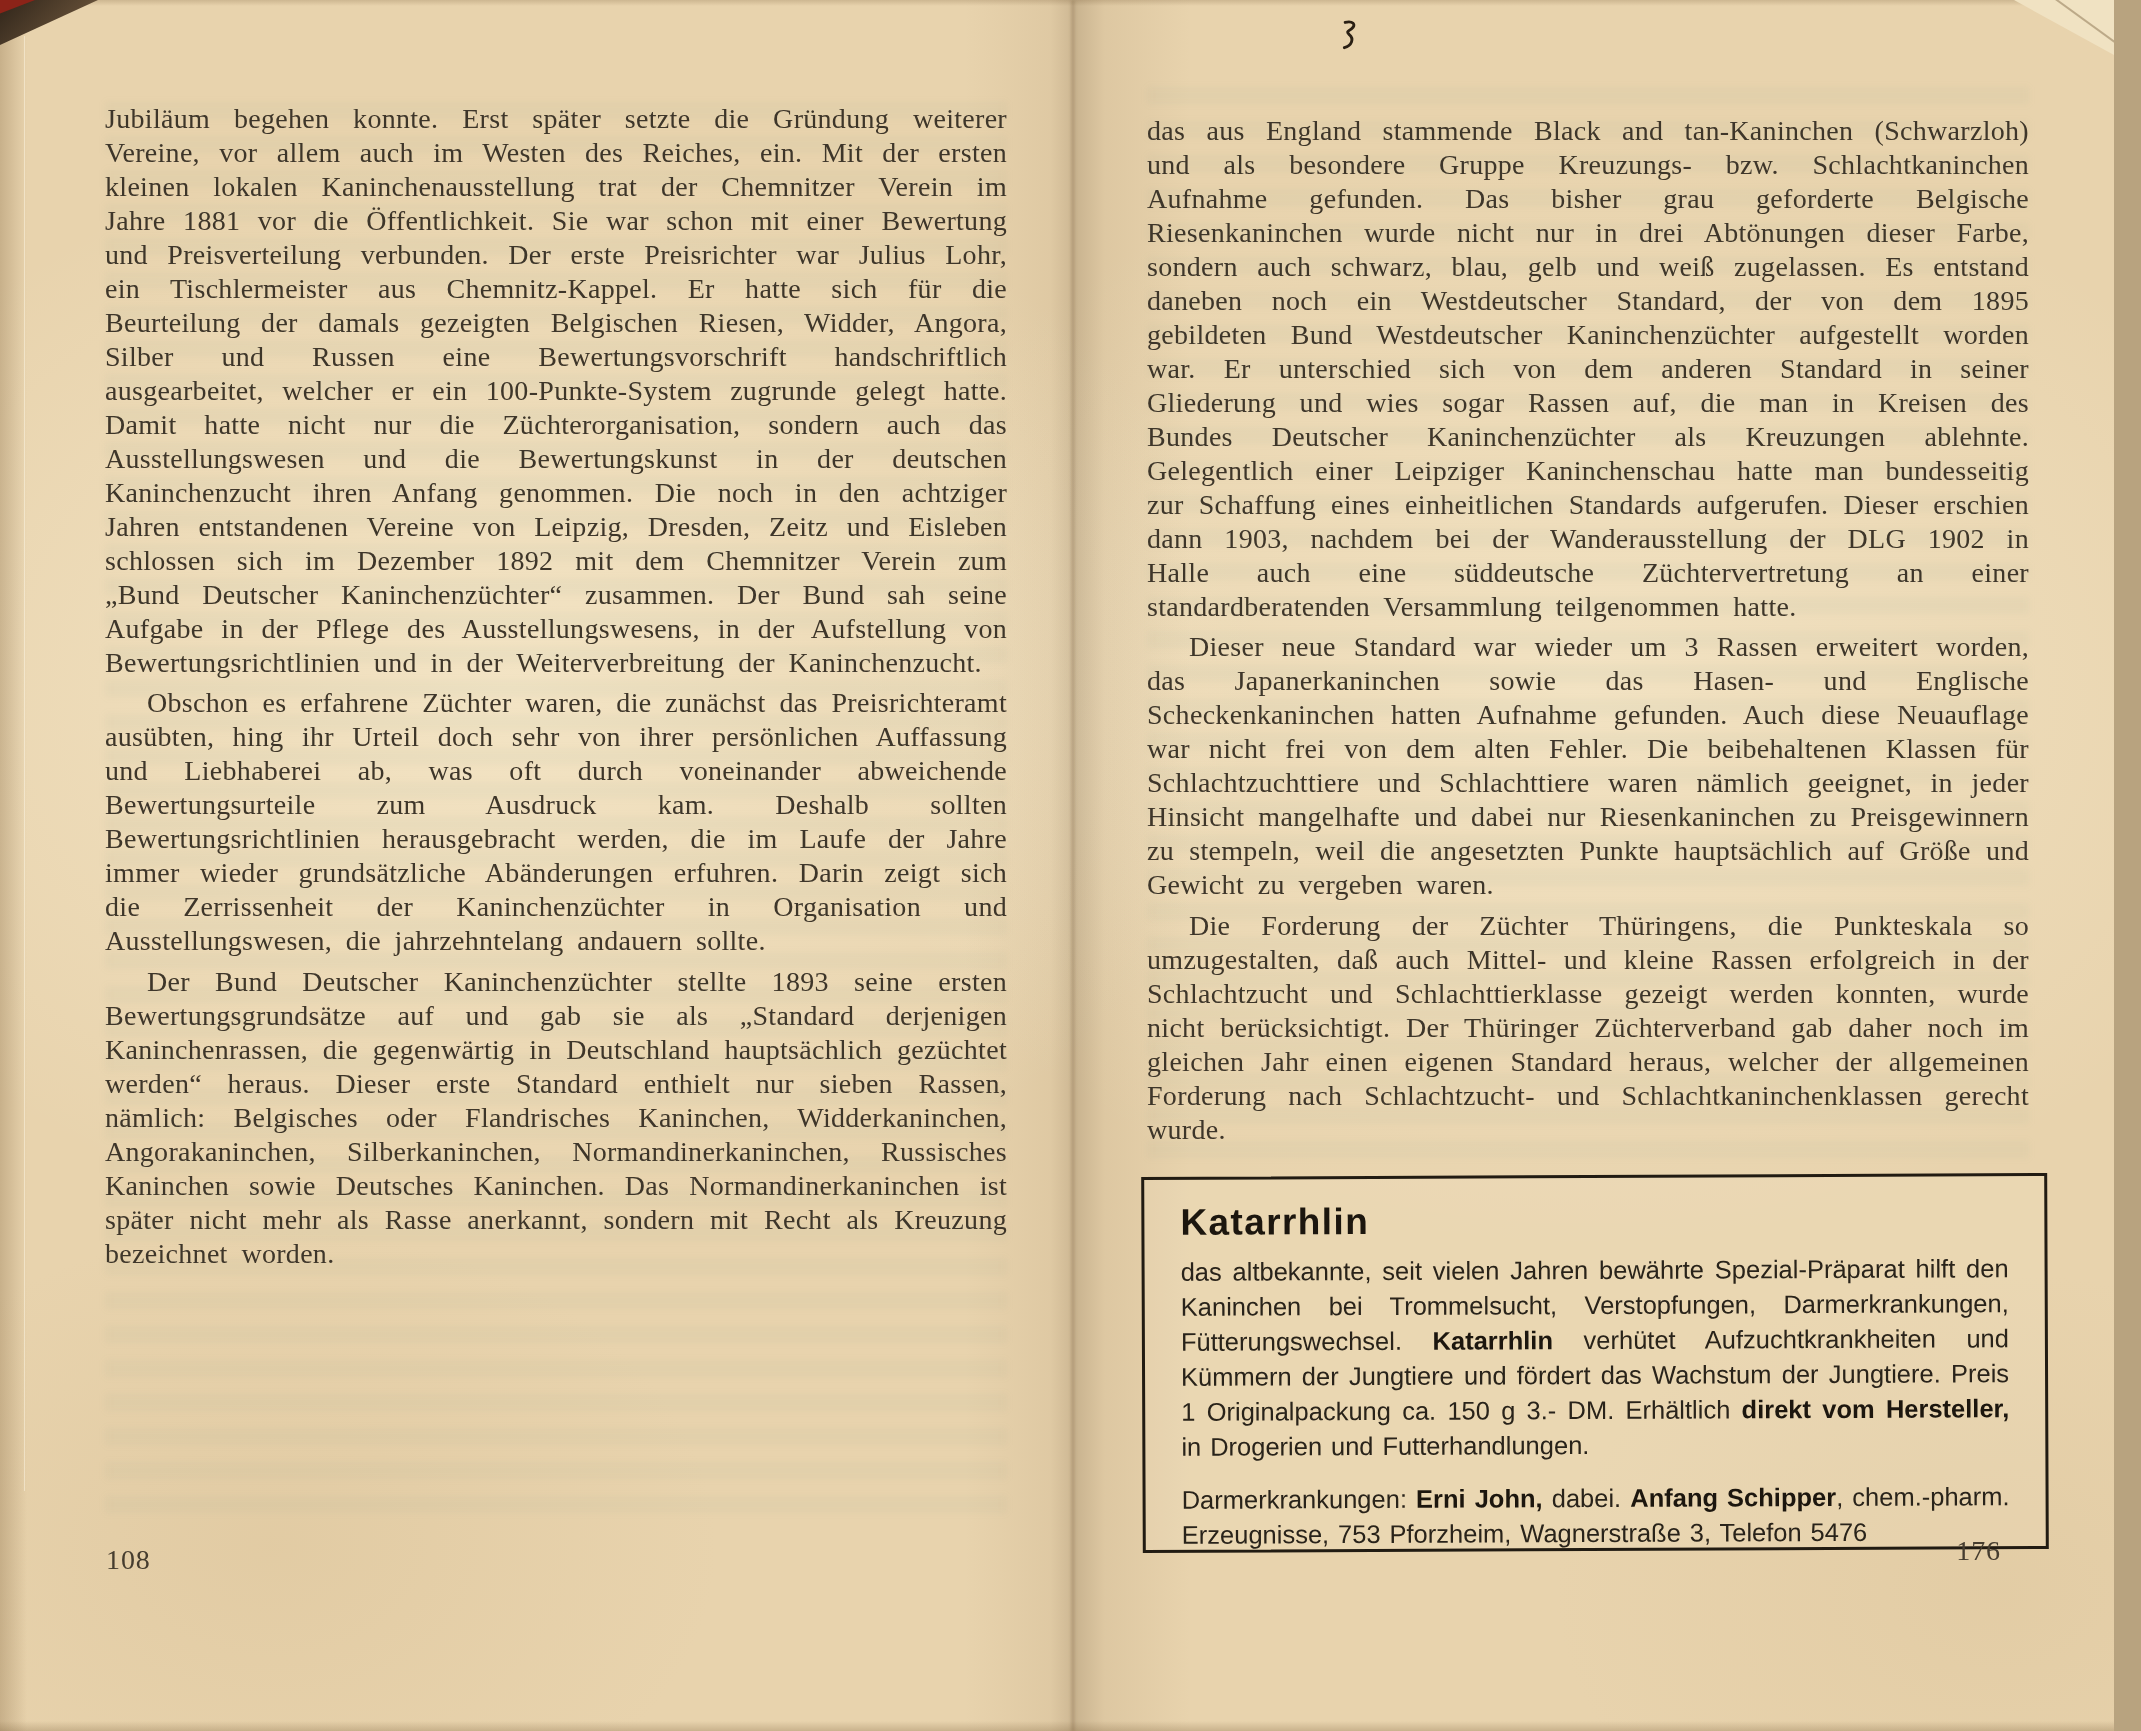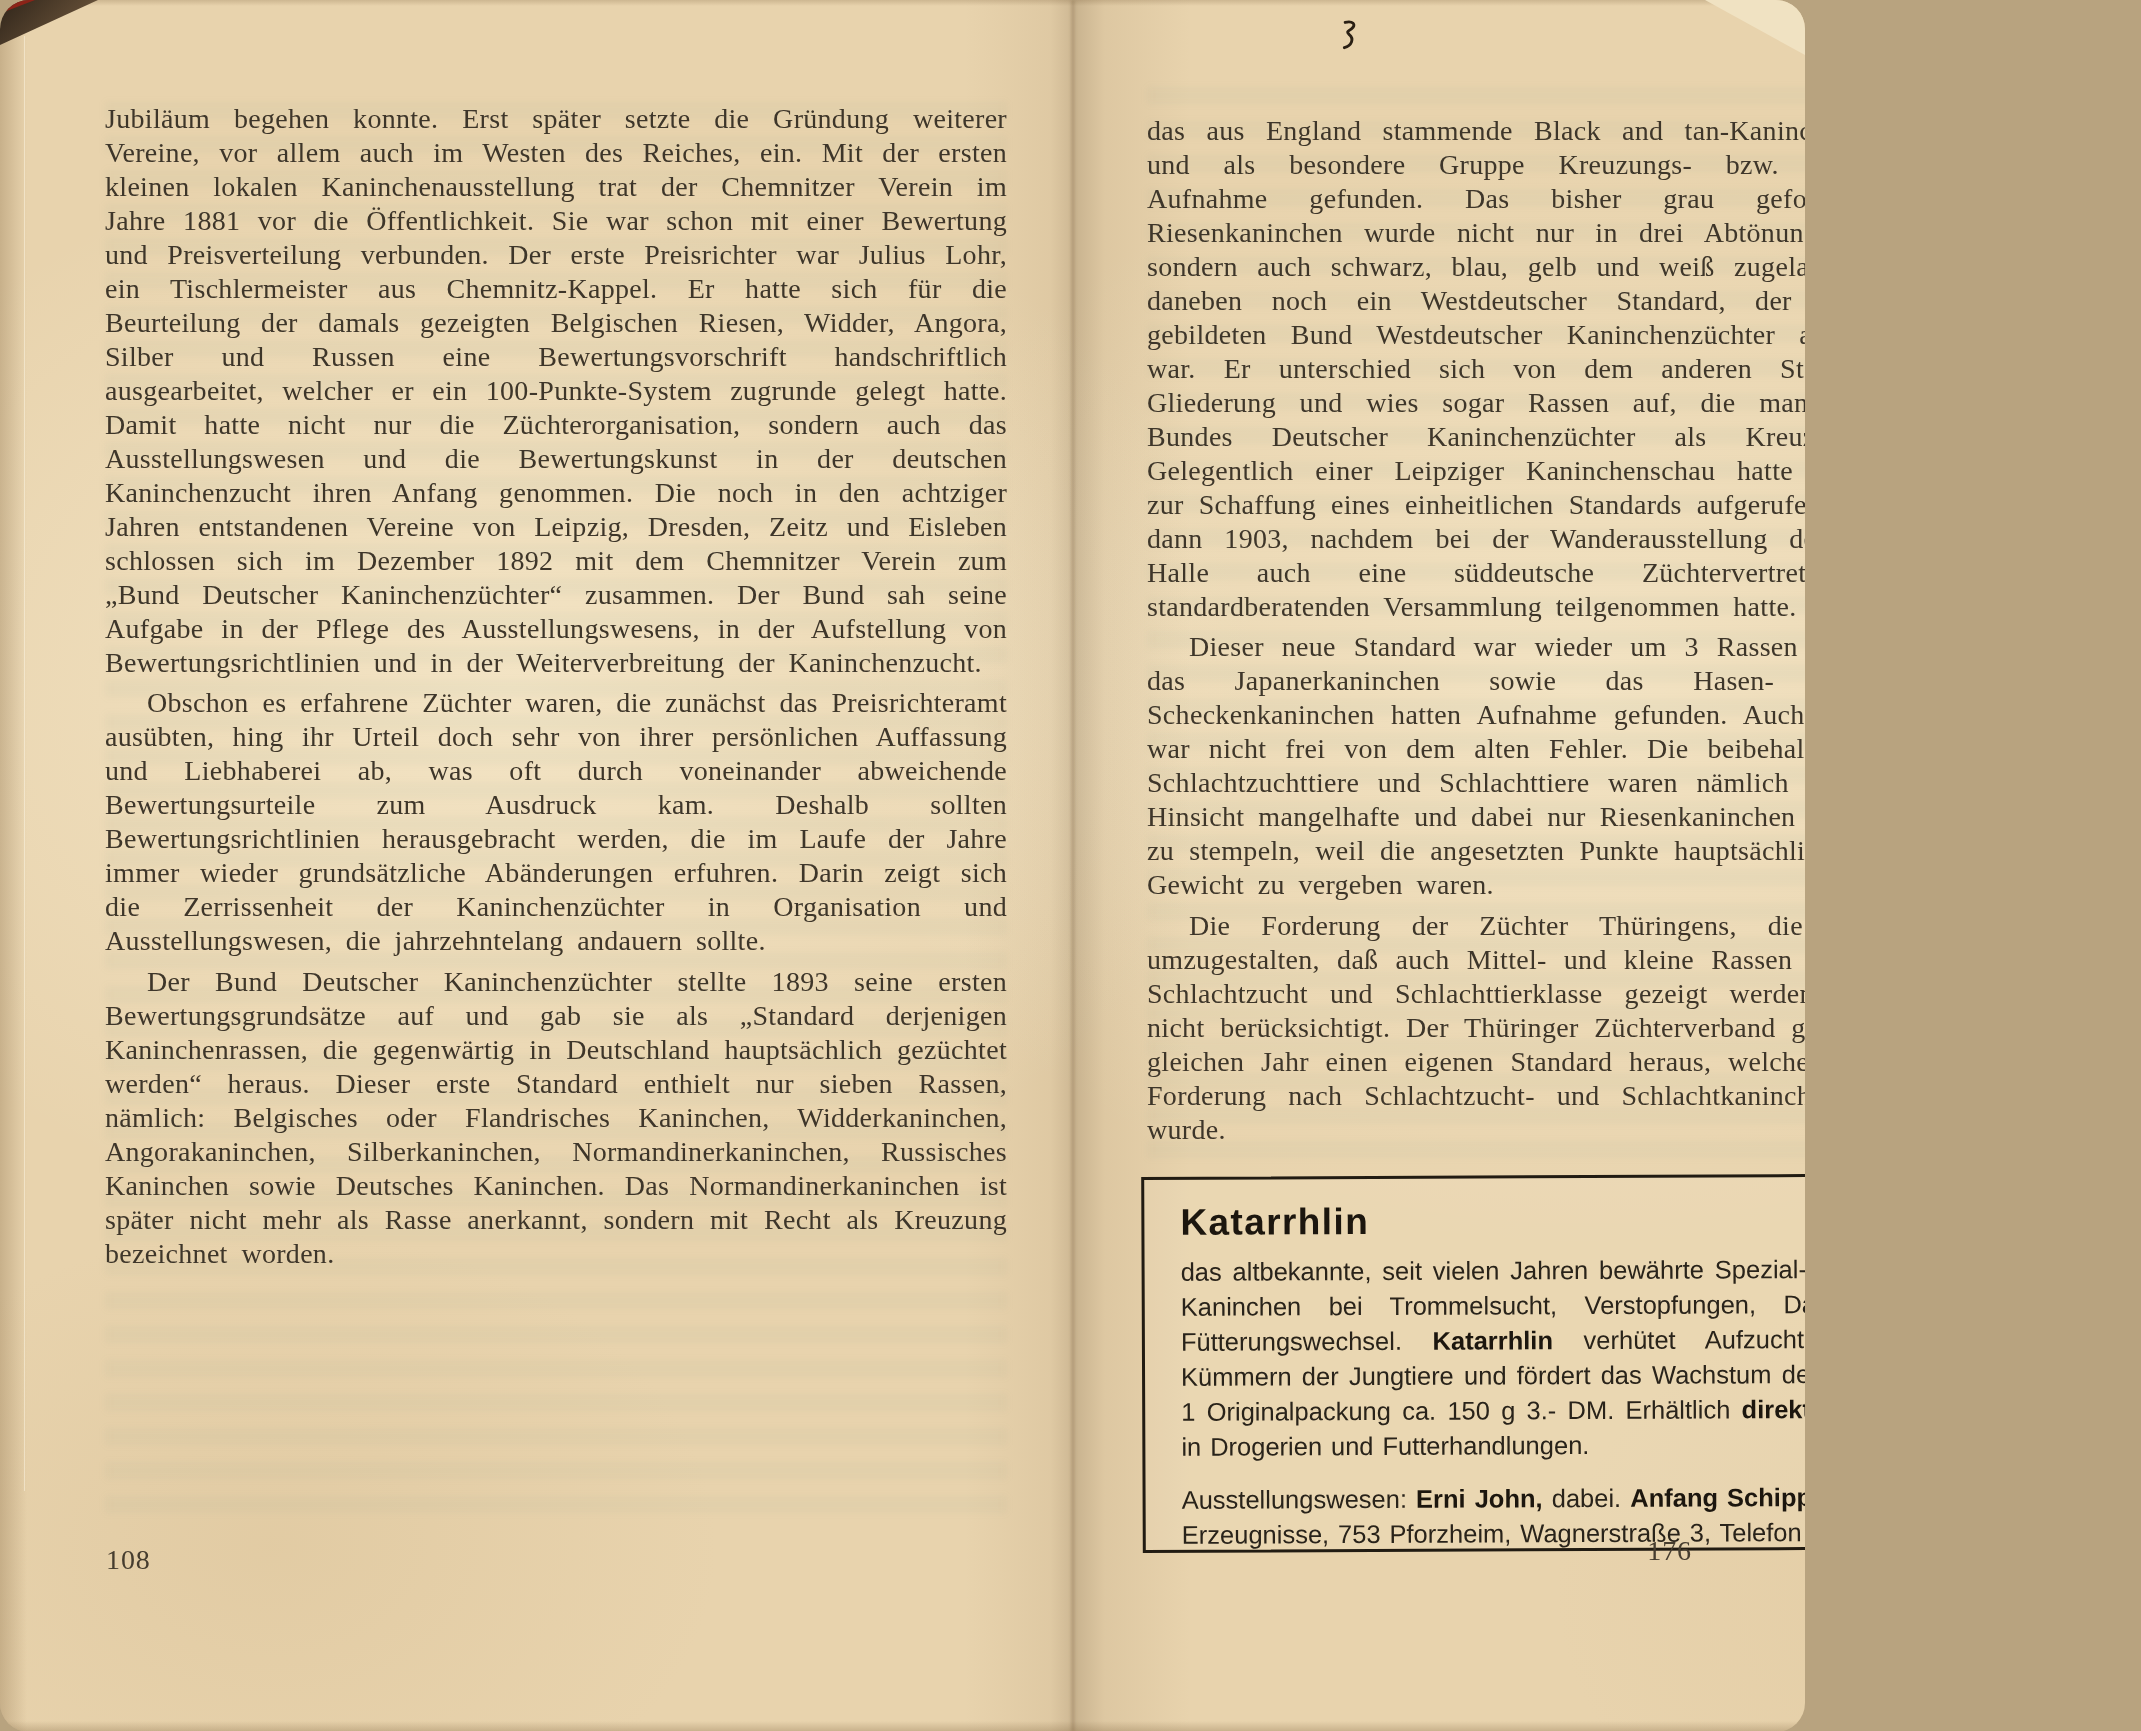--- a/index.html
+++ b/index.html
@@ -1,25 +1,24 @@
 <!DOCTYPE html>
 <html lang="de" style="font-size:14.5px"><head>
 <meta charset="utf-8">
 <style>
   html,body { margin:0; padding:0; background:#b8a37f; }
   .stage {
-    position:relative; width:1805px; height:1732px; overflow:hidden;
+    position:relative; width:2114px; height:1732px; overflow:hidden;
     background:
       radial-gradient(ellipse 1046px 773px at 509px 691px,  rgba(252,242,216,0.55), rgba(252,242,216,0) 72%),
       radial-gradient(ellipse 1046px 773px at 1582px 691px, rgba(252,242,216,0.50), rgba(252,242,216,0) 72%),
       radial-gradient(ellipse 636px 455px at 273px 1546px,  rgba(214,189,146,0.35), rgba(214,189,146,0) 70%),
       radial-gradient(ellipse 636px 455px at 2000px 1591px, rgba(214,189,146,0.30), rgba(214,189,146,0) 70%),
       #e8d3ad;
     font-family:"Liberation Serif", serif;
-    border-radius:29px;
   }
   
   .col { position:absolute; color:#3e362a; }
   .col p {
     margin:0;
     font-size:28px; line-height:34px;
     text-align:justify;
     word-spacing:6.4px; letter-spacing:0.3px;
   }
   .col p + p { margin-top:6.4px; text-indent:42px; }
@@ -137,21 +136,21 @@
   <div>
     <div class="col col-right">
       <p>das aus England stammende Black and tan-Kaninchen (Schwarzloh) und als besondere Gruppe Kreuzungs- bzw. Schlachtkaninchen Aufnahme gefunden. Das bisher grau geforderte Belgische Riesenkaninchen wurde nicht nur in drei Abtönungen dieser Farbe, sondern auch schwarz, blau, gelb und weiß zugelassen. Es entstand daneben noch ein Westdeutscher Standard, der von dem 1895 gebildeten Bund Westdeutscher Kaninchenzüchter aufgestellt worden war. Er unterschied sich von dem anderen Standard in seiner Gliederung und wies sogar Rassen auf, die man in Kreisen des Bundes Deutscher Kaninchenzüchter als Kreuzungen ablehnte. Gelegentlich einer Leipziger Kaninchenschau hatte man bundesseitig zur Schaffung eines einheitlichen Standards aufgerufen. Dieser erschien dann 1903, nachdem bei der Wanderausstellung der DLG 1902 in Halle auch eine süddeutsche Züchtervertretung an einer standardberatenden Versammlung teilgenommen hatte.</p>
       <p>Dieser neue Standard war wieder um 3 Rassen erweitert worden, das Japanerkaninchen sowie das Hasen- und Englische Scheckenkaninchen hatten Aufnahme gefunden. Auch diese Neuauflage war nicht frei von dem alten Fehler. Die beibehaltenen Klassen für Schlachtzuchttiere und Schlachttiere waren nämlich geeignet, in jeder Hinsicht mangelhafte und dabei nur Riesenkaninchen zu Preisgewinnern zu stempeln, weil die angesetzten Punkte hauptsächlich auf Größe und Gewicht zu vergeben waren.</p>
       <p>Die Forderung der Züchter Thüringens, die Punkteskala so umzugestalten, daß auch Mittel- und kleine Rassen erfolgreich in der Schlachtzucht und Schlachttierklasse gezeigt werden konnten, wurde nicht berücksichtigt. Der Thüringer Züchterverband gab daher noch im gleichen Jahr einen eigenen Standard heraus, welcher der allgemeinen Forderung nach Schlachtzucht- und Schlachtkaninchenklassen gerecht wurde.</p>
     </div>
 
     <div class="ad-box">
       <p class="ad-heading">Katarrhlin</p>
       <p class="ad-body"><span>das altbekannte, seit vielen Jahren bewährte Spezial-Präparat hilft den Kaninchen bei Trommelsucht, Verstopfungen, Darmerkrankungen, Fütterungswechsel. </span><span class="b">Katarrhlin</span><span> verhütet Aufzuchtkrankheiten und Kümmern der Jungtiere und fördert das Wachstum der Jungtiere. Preis 1 Originalpackung ca. 150 g 3.- DM. Erhältlich </span><span class="b">direkt vom Hersteller,</span><span> in Drogerien und Futterhandlungen.</span></p>
-      <p class="ad-maker"><span>Ausstellungswesen: </span><span class="b">Erni John,</span><span> dabei. </span><span class="b">Anfang Schipper</span><span>, chem.-pharm. Erzeugnisse, 753 Pforzheim, Wagnerstraße 3, Telefon 5476</span></p>
+      <p class="ad-maker"><span>Darmerkrankungen: </span><span class="b">Erni John,</span><span> dabei. </span><span class="b">Anfang Schipper</span><span>, chem.-pharm. Erzeugnisse, 753 Pforzheim, Wagnerstraße 3, Telefon 5476</span></p>
     </div>
 
     <div class="pagenum pagenum-right">176</div>
   </div>
 
   <div class="ink-smudge">
     <svg width="18" height="31" viewBox="0 0 20 34">
       <path d="M4 3 C12 0, 17 4, 12 9 C8 13, 6 13, 10 16 C16 20, 14 28, 6 31" fill="none" stroke="#2a2014" stroke-width="3.2" stroke-linecap="round"></path>
     </svg>
   </div>

